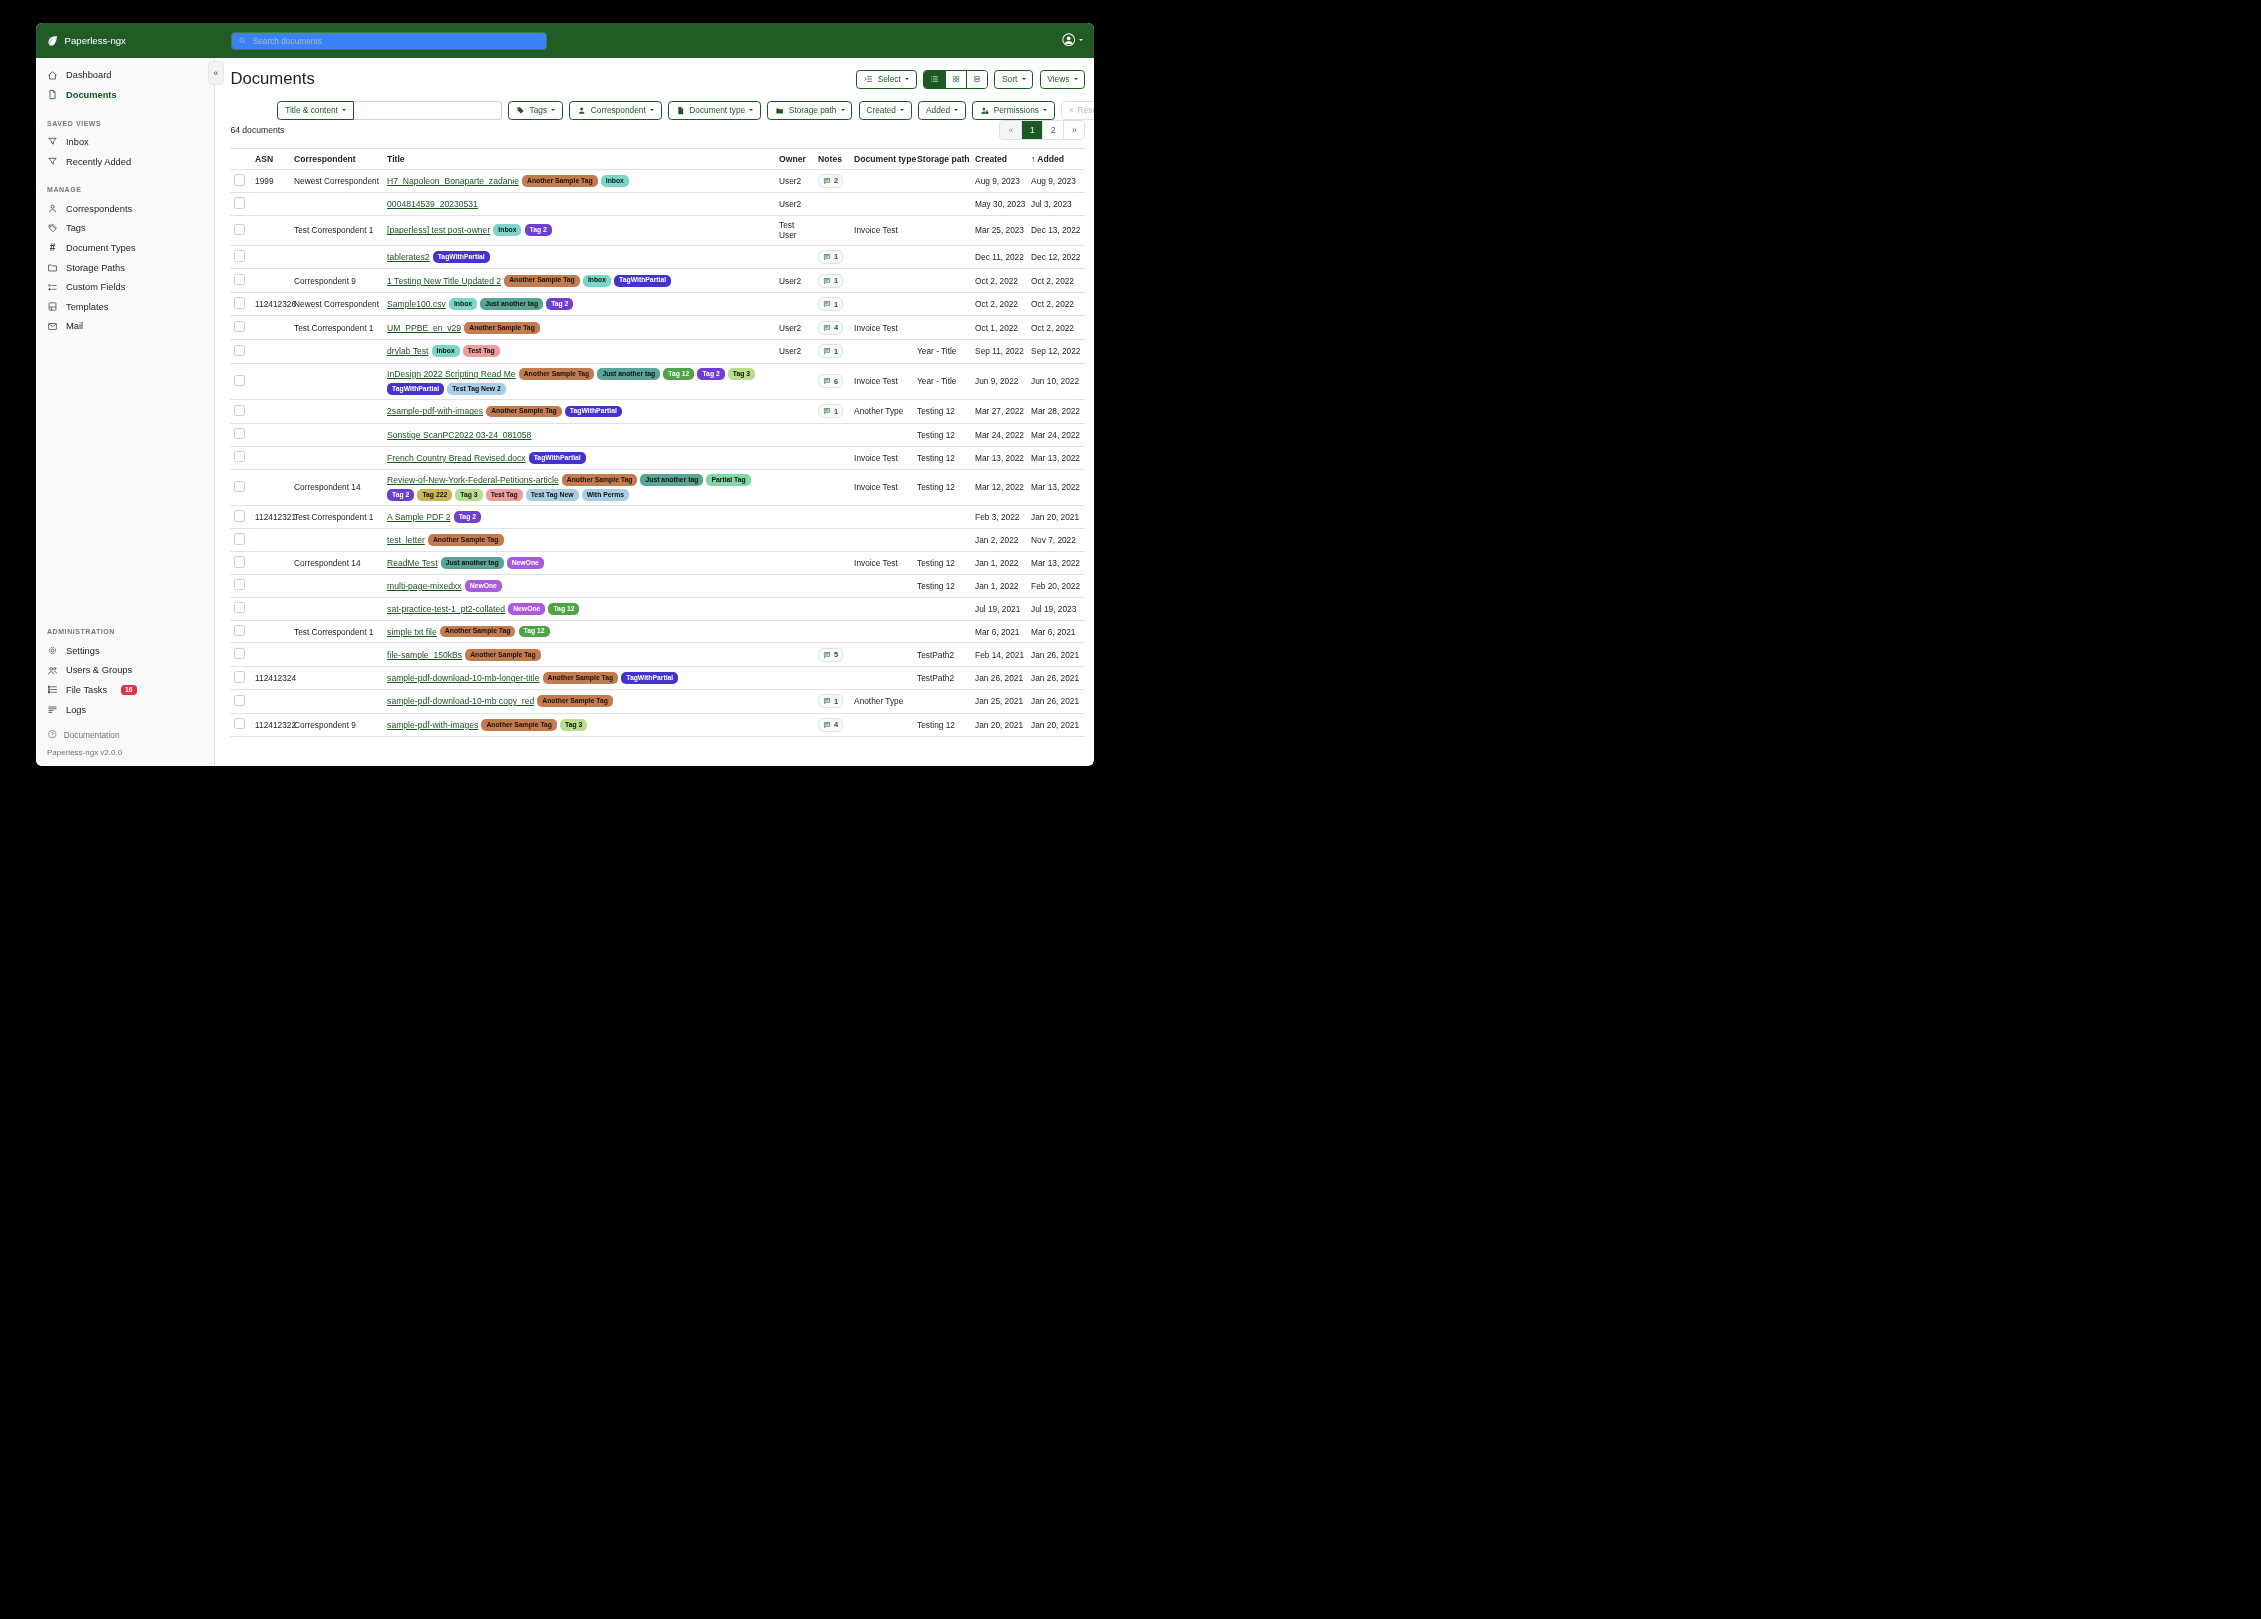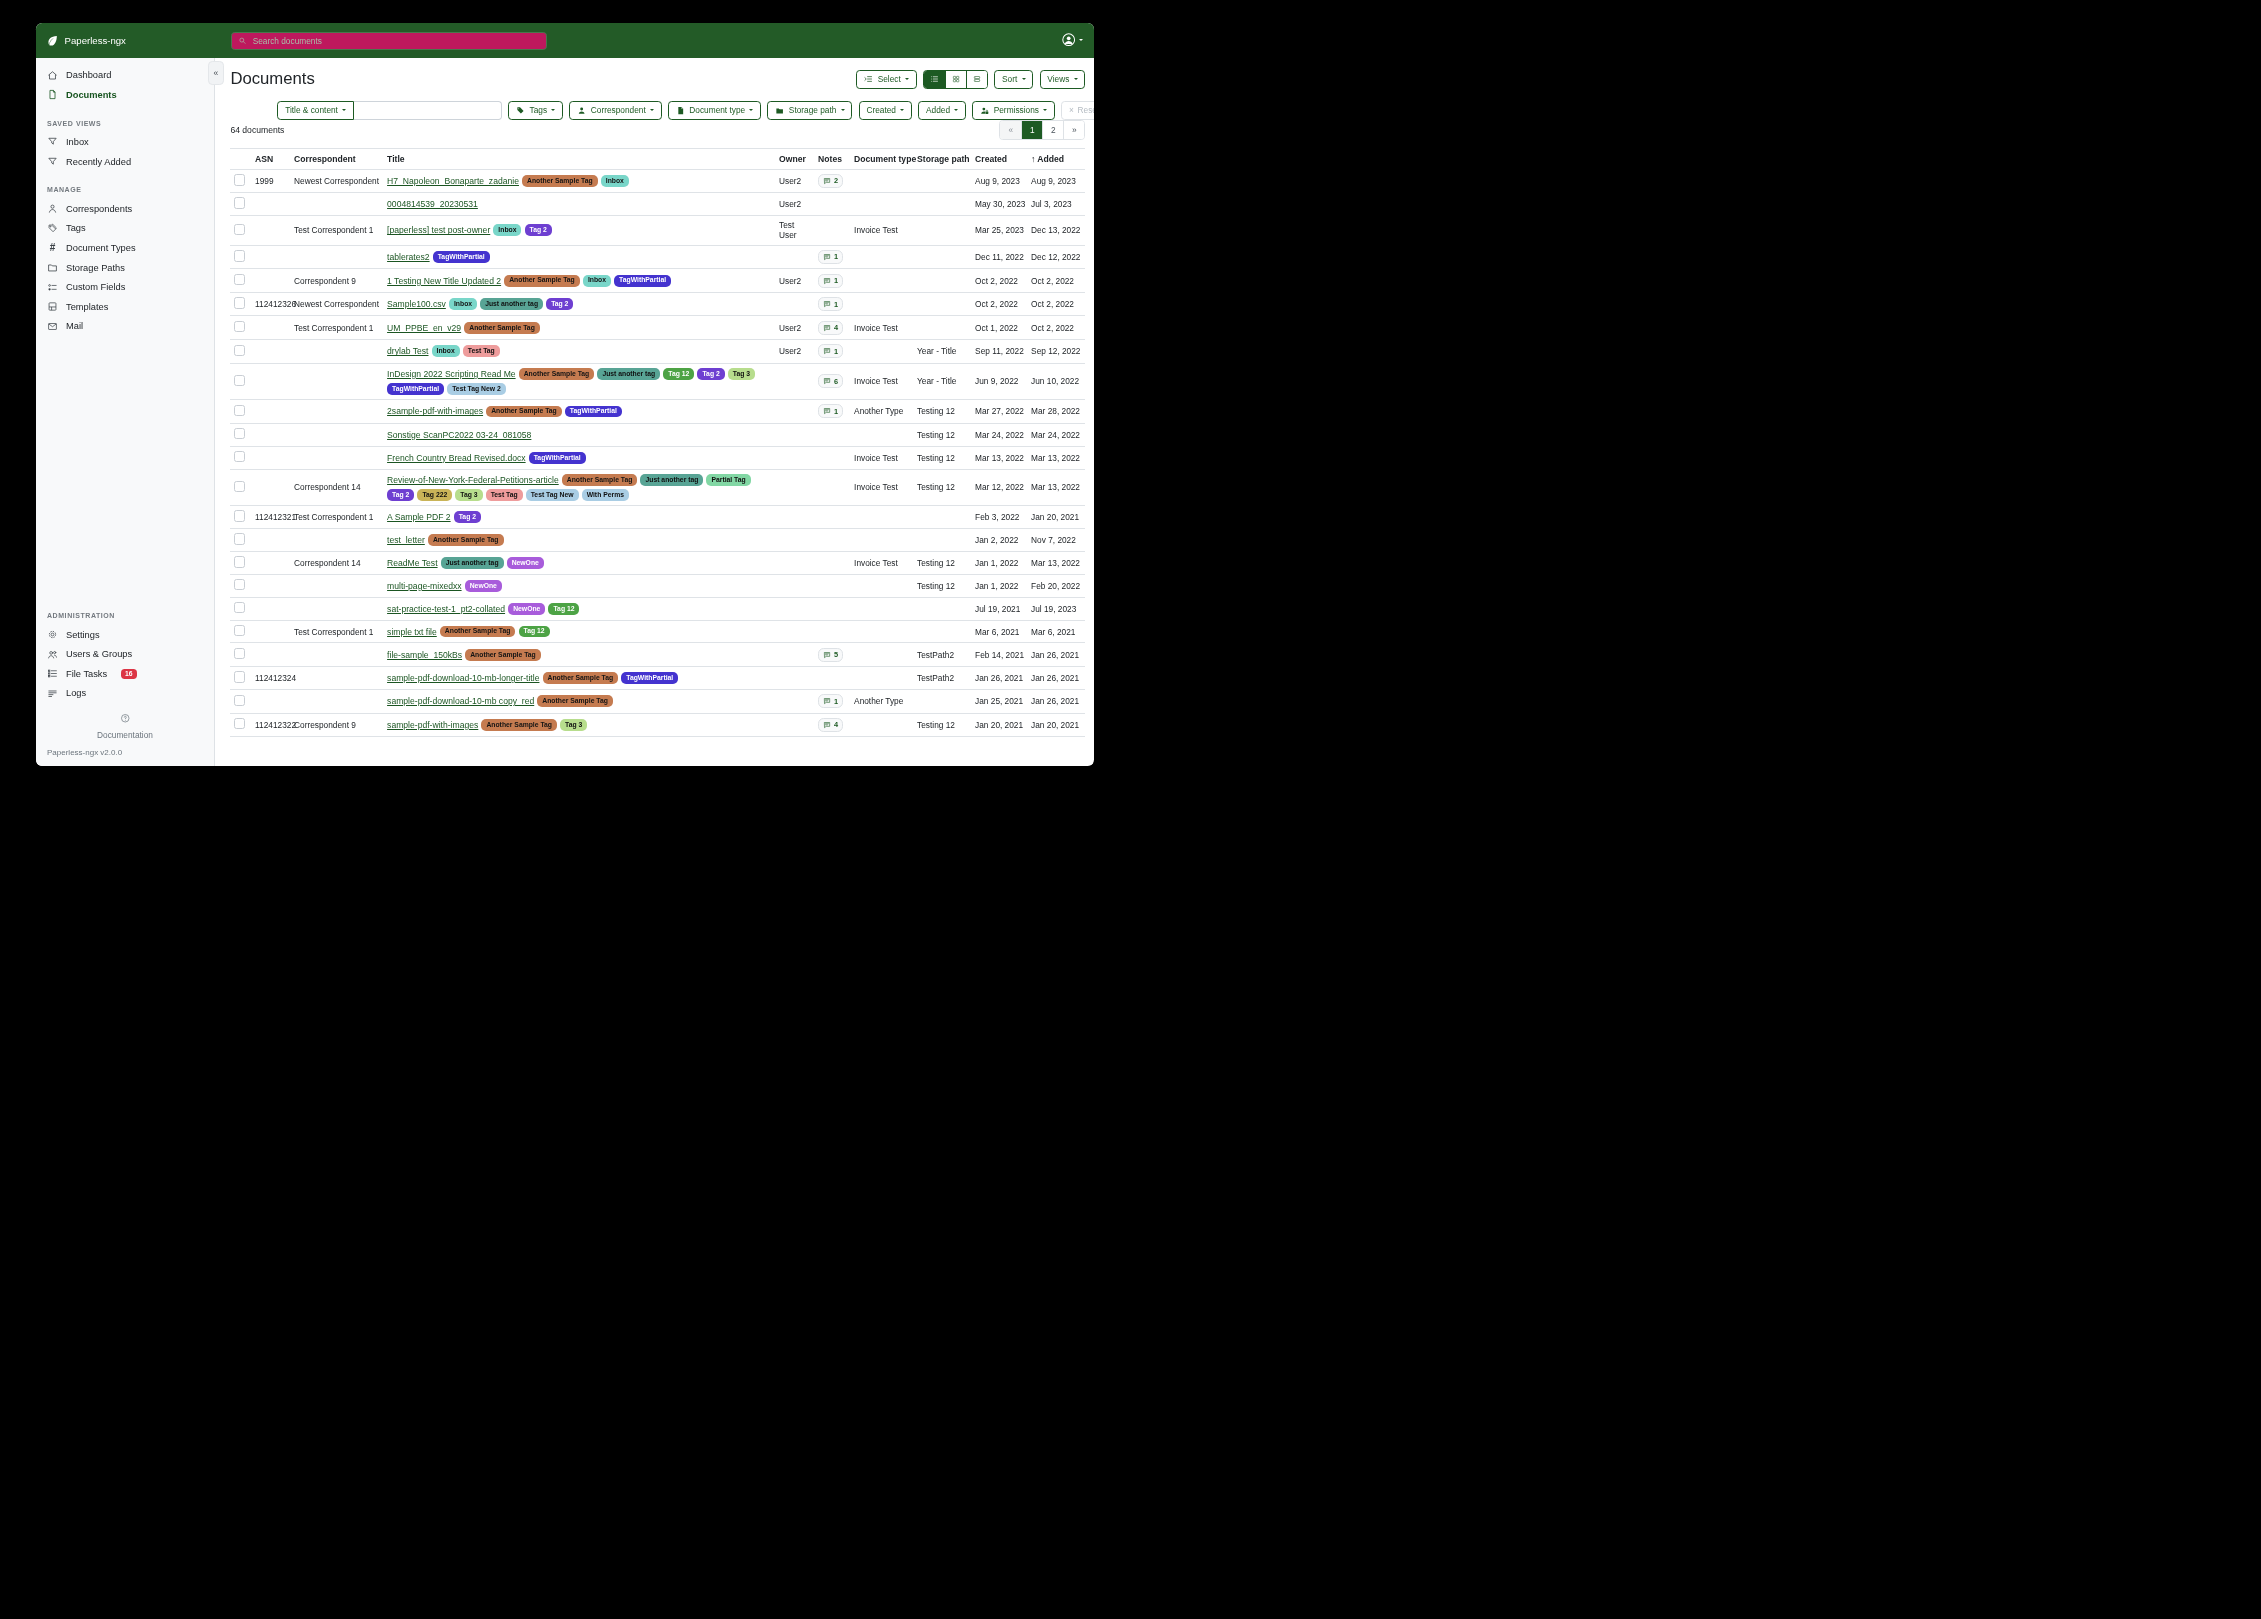--- a/index.html
+++ b/index.html
@@ -10,36 +10,36 @@
   .lights{display:flex;gap:5px;margin-left:7.4px;}
   .light{width:7.4px;height:7.4px;border-radius:50%;}
   .l-red{background:#ff5f57;}.l-yellow{background:#febc2e;}.l-green{background:#28c840;}
   .tb-nav{display:flex;gap:10px;margin-left:13.6px;color:#8f8f8f;}
   .tb-nav .fwd{color:#b3b3b3;}
   .tb-title{position:absolute;left:0;right:0;text-align:center;font-size:8.3px;color:#3d3d3d;font-weight:500;pointer-events:none;}
   .tb-share{position:absolute;right:8.6px;top:5.6px;color:#6f6f6f;}
   
   .navbar{height:35px;background:#235b27;position:relative;display:flex;align-items:center;flex:none;}
   .brand{display:flex;align-items:center;gap:5.6px;margin-left:10px;color:#fff;font-size:9.6px;}
-  .search{position:absolute;left:195px;top:8.6px;width:316px;height:18px;background:#be185d;border:0.6px solid #48774c;border-radius:3.7px;display:flex;align-items:center;padding:0 5.6px;gap:4.3px;color:#a9bfaa;box-sizing:border-box;}
+  .search{position:absolute;left:195px;top:8.6px;width:316px;height:18px;background:#3b82f6;border:0.6px solid #48774c;border-radius:3.7px;display:flex;align-items:center;padding:0 5.6px;gap:4.3px;color:#a9bfaa;box-sizing:border-box;}
   .search input{background:transparent;border:none;outline:none;color:#e8efe8;font-size:8.3px;width:100%;font-family:"Liberation Sans",sans-serif;}
   .search input::placeholder{color:#a9bfaa;}
   .avatar{position:absolute;right:11px;top:8.6px;display:flex;align-items:center;gap:3.1px;color:#fff;}
   
   .appbody{flex:1;display:flex;min-height:0;position:relative;}
   .sidebar{width:179px;flex:none;background:#f8f9fa;border-right:0.6px solid #dee2e6;display:flex;flex-direction:column;padding:7.4px 0 8.6px 0;box-sizing:border-box;overflow:hidden;}
   .sb-item{display:flex;align-items:center;gap:8px;padding:4.3px 11px;font-size:9.3px;color:#212529;text-decoration:none;cursor:pointer;}
   .sb-item .ic{width:11px;height:11px;flex:none;color:#3a4046;}
   .sb-item.active{color:#17541f;font-weight:700;}
   .sb-item.active .ic{color:#17541f;}
   .sb-title{font-size:7px;font-weight:700;letter-spacing:.08em;color:#73797f;padding:0 11px;margin:15px 0 5.6px 0;text-transform:uppercase;}
   .sb-section.push{margin-top:auto;}
   .badge-red{background:#dc3545;color:#fff;font-size:6.8px;font-weight:700;border-radius:3.7px;padding:1.5px 4.3px;margin-left:5.6px;}
   .sb-footer{padding:10px 11px 0 11px;color:#6c757d;}
-  .sb-doc{display:flex;align-items:center;gap:6.2px;font-size:8.3px;cursor:pointer;flex-direction:column;}
+  .sb-doc{display:flex;align-items:center;gap:6.2px;font-size:8.3px;cursor:pointer;}
   .sb-ver{font-size:8px;margin-top:8.6px;}
   .collapse-btn{position:absolute;left:172px;top:2.5px;width:13.6px;height:22px;background:#f1f3f5;border:0.6px solid #e4e7ea;border-radius:4.3px;color:#495057;font-size:8.6px;display:flex;align-items:center;justify-content:center;cursor:pointer;z-index:5;}
   
   .main{flex:1;min-width:0;padding:0 8.6px 0 15.4px;overflow:hidden;display:flex;flex-direction:column;}
   .page-head{display:flex;align-items:center;justify-content:space-between;margin-top:11px;}
   .page-title{font-size:16.7px;font-weight:500;color:#212529;}
   .toolbar{display:flex;align-items:center;gap:6.2px;}
   .btn{display:inline-flex;align-items:center;gap:4.3px;border:0.6px solid #1d5a23;color:#1d5a23;background:#fff;border-radius:3.7px;font-size:8.3px;padding:0 6.8px;height:19px;cursor:pointer;font-family:inherit;box-sizing:border-box;white-space:nowrap;}
   .caret{width:0;height:0;border-left:2.5px solid transparent;border-right:2.5px solid transparent;border-top:2.8px solid currentColor;display:inline-block;margin-top:0.6px;}
   .segmented{display:flex;border:0.6px solid #1d5a23;border-radius:3.7px;overflow:hidden;height:19px;box-sizing:border-box;}

